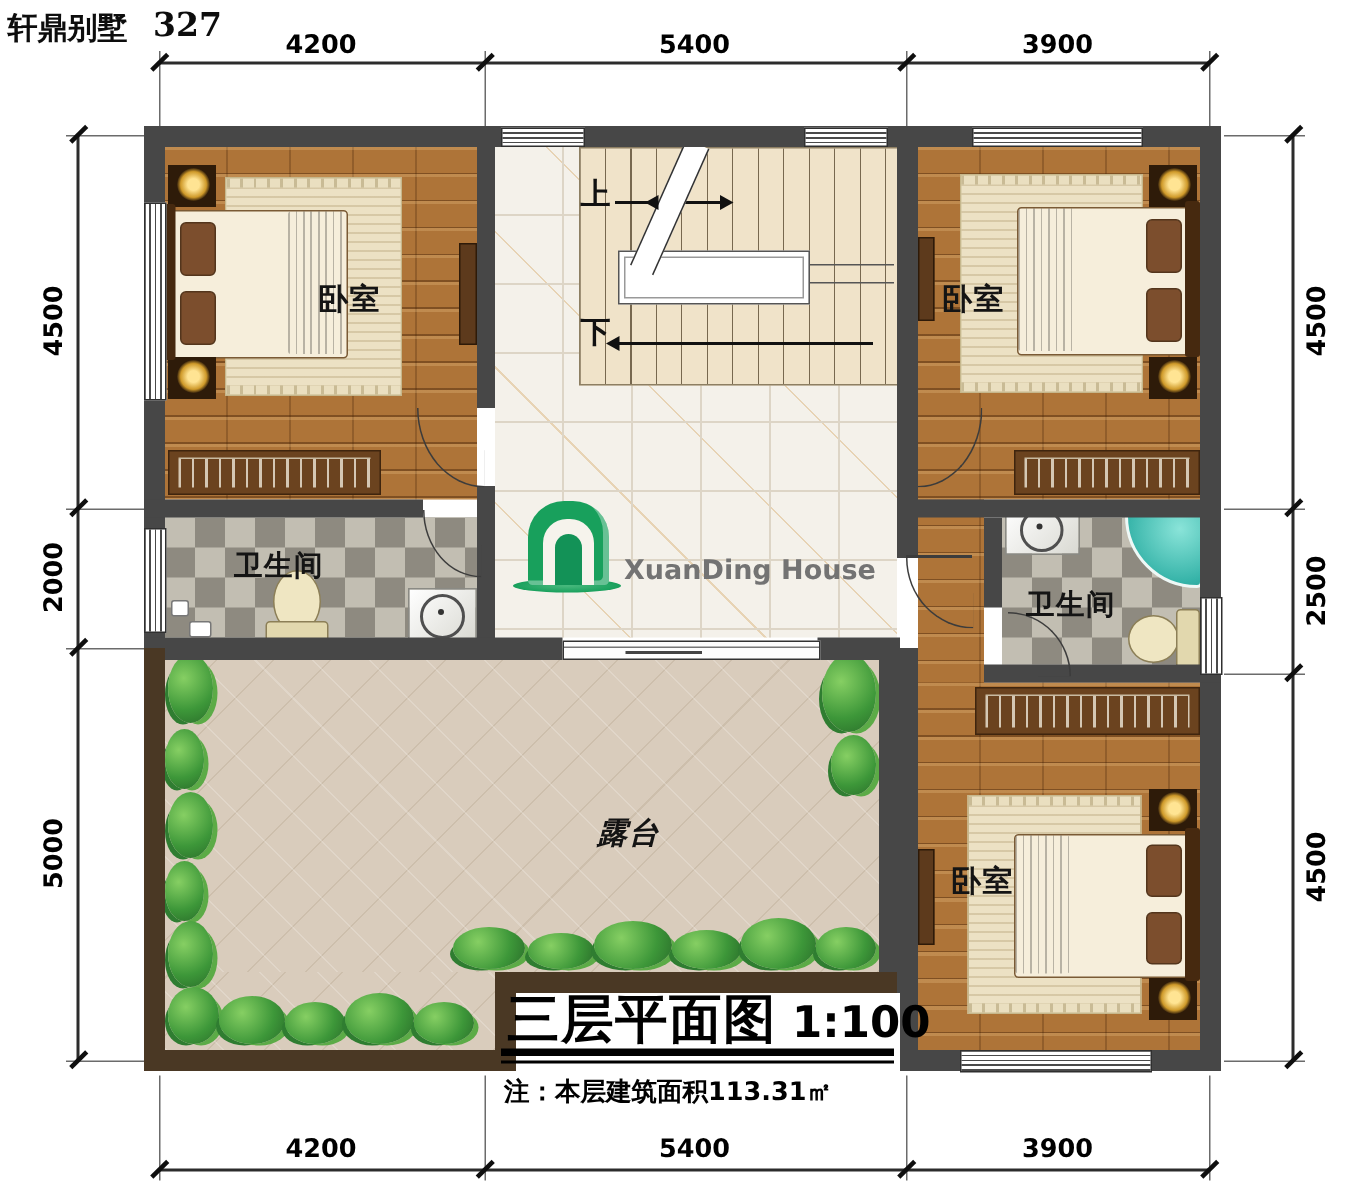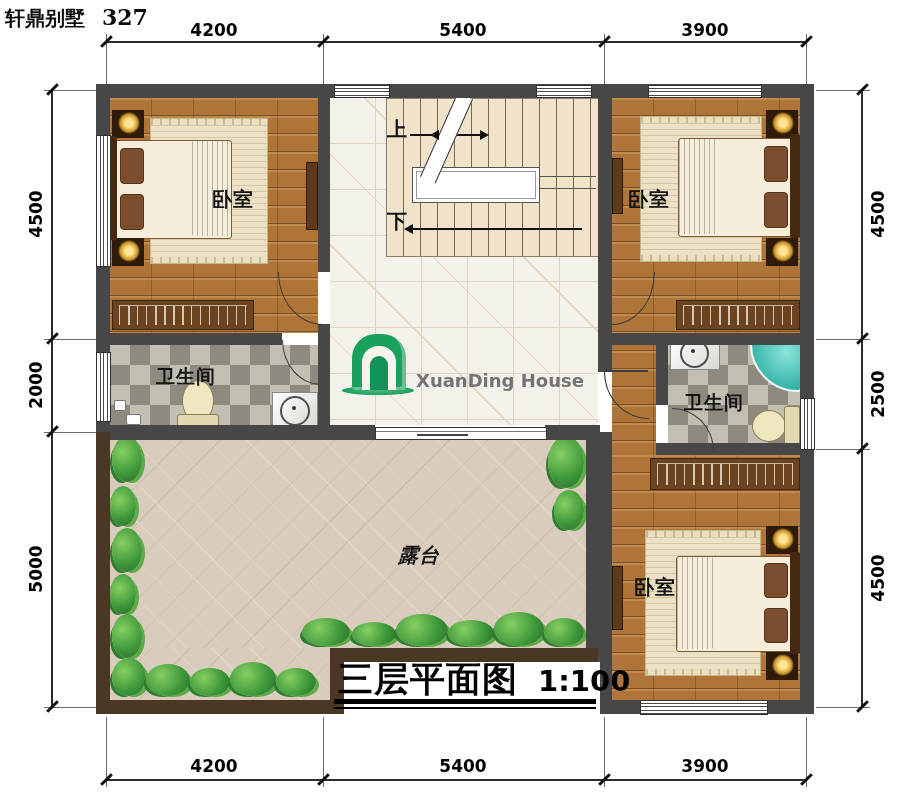--- a/index.html
+++ b/index.html
@@ -86,21 +86,21 @@
   .ext{position:absolute;background:#6b6b6b;z-index:20;}
   .tick{position:absolute;width:15px;height:3px;background:#0f0f0f;z-index:21;transform:rotate(-45deg);}
   .dimlabel{position:absolute;font-weight:bold;font-size:17px;color:#000;z-index:22;transform:translateX(-50%);}
   .dimlabel-v{position:absolute;font-weight:bold;font-size:17px;color:#000;z-index:22;transform:translate(-50%,-50%) rotate(-90deg);white-space:nowrap;}
   
   .brand{position:absolute;left:5px;top:5px;font-weight:bold;font-size:20px;color:#0d0d0d;z-index:50;}
   .planno{position:absolute;left:102px;top:4px;font-weight:bold;font-size:22px;color:#0d0d0d;z-index:50;
     font-family:"DejaVu Serif","Liberation Serif",serif;}
   .ptitle{position:absolute;left:338px;top:656px;z-index:45;font-weight:bold;color:#000;white-space:nowrap;}
   .ptitle .t1{font-size:35px;letter-spacing:1px;}
-  .ptitle .t2{font-size:29px;margin-left:20px;}
+  .ptitle .t2{font-size:29px;margin-left:10px;}
   .uline1{position:absolute;left:334px;top:699px;width:262px;height:5px;background:#000;z-index:45;}
   .uline2{position:absolute;left:334px;top:707px;width:262px;height:2px;background:#000;z-index:45;}
   .pnote{position:absolute;left:336px;top:716px;font-weight:bold;font-size:17px;color:#000;z-index:45;white-space:nowrap;}
   
   .logo-outer{position:absolute;left:352px;top:334px;width:54px;height:56px;background:#18a05c;border-radius:24px 24px 3px 3px;z-index:10;box-shadow:inset -4px -3px 0 rgba(255,255,255,.35);}
   .logo-mid{position:absolute;left:10px;top:12px;width:34px;height:44px;background:#f6f3ec;border-radius:16px 16px 0 0;}
   .logo-inner{position:absolute;left:8px;top:10px;width:18px;height:34px;background:#139257;border-radius:9px 9px 0 0;}
   .logo-swoosh{position:absolute;left:342px;top:386px;width:72px;height:9px;background:radial-gradient(ellipse at center,#49b97e,#18a05c 70%);border-radius:50%;z-index:9;}
   .logo-cn{position:absolute;left:414px;top:338px;font-size:27px;font-weight:bold;color:#18a05c;letter-spacing:7px;z-index:10;white-space:nowrap;}
   .logo-en{position:absolute;left:416px;top:370px;font-size:18px;font-weight:bold;color:#737373;z-index:10;white-space:nowrap;}
@@ -311,14 +311,15 @@
   <div class="tick" style="left:855px;top:705px;"></div>
   <div class="dimlabel-v" style="left:878px;top:214px;">4500</div>
   <div class="dimlabel-v" style="left:878px;top:394px;">2500</div>
   <div class="dimlabel-v" style="left:878px;top:578px;">4500</div>
 
   <div class="ptitle">
     <span class="t1">三层平面图</span><span class="t2">1:100</span>
   </div>
   <div class="uline1"></div>
   <div class="uline2"></div>
+  <div class="pnote">注：本层建筑面积113.31㎡</div>
 
 </div>
 
 </body></html>

